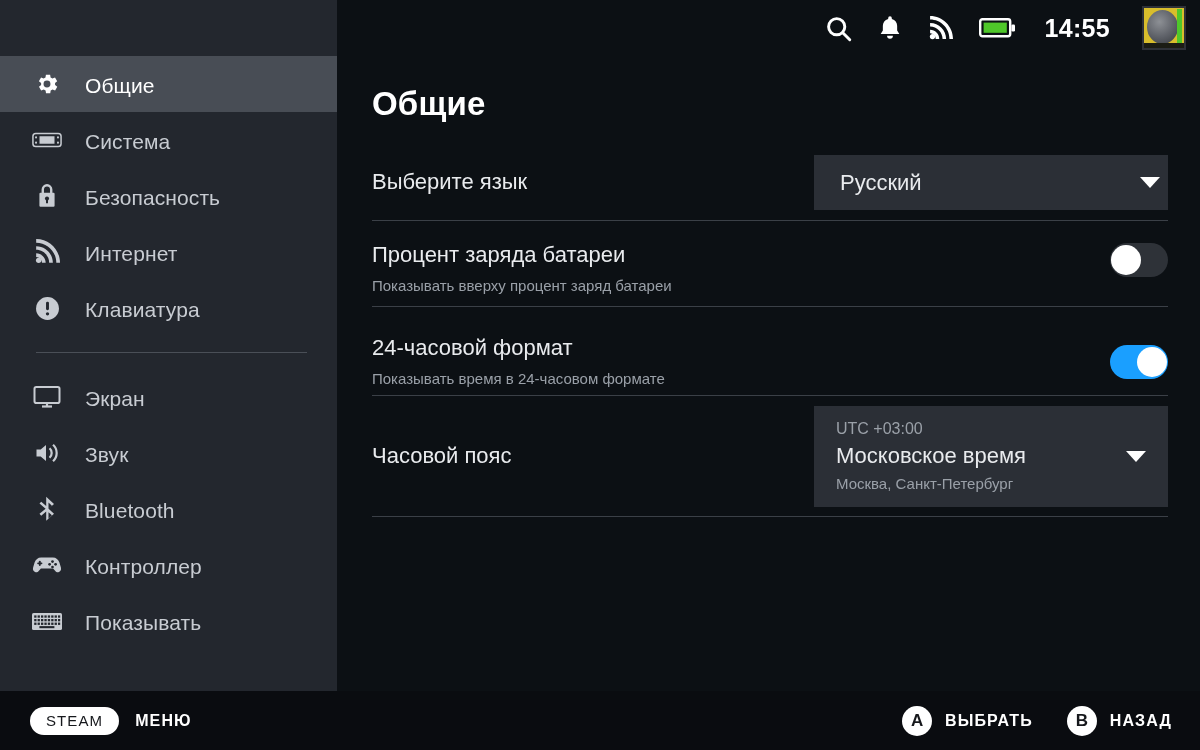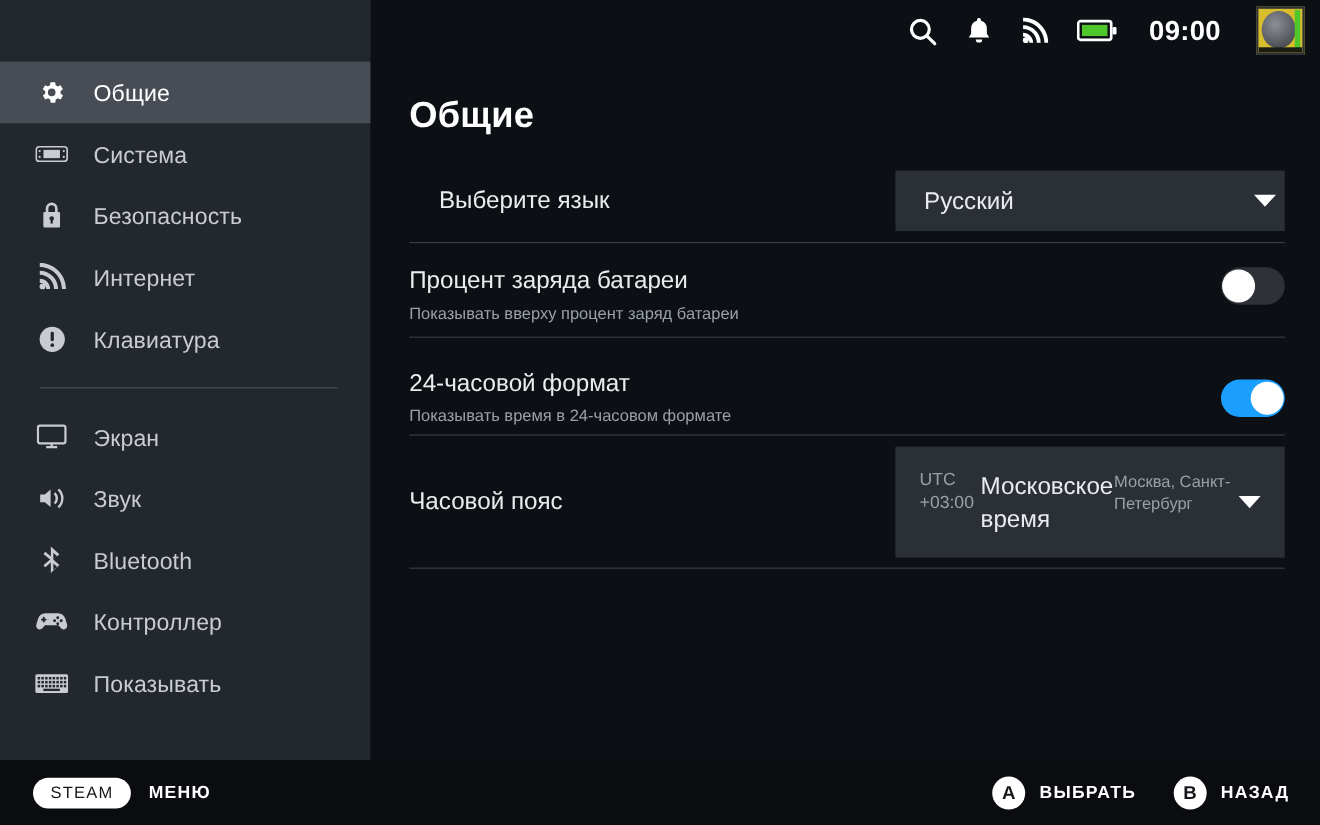--- a/index.html
+++ b/index.html
@@ -125,41 +125,41 @@
   }
   .row-desc {
     color: #9aa0a8;
     font-size: 15px;
     margin-top: 11px;
     line-height: 1.1;
   }
   .divider { height: 1px; background: #3b4047; width: 100%; }
 
   
-  #row-language { height: 75px; margin-left: 27px; }
+  #row-language { height: 75px; }
   #row-battery  { height: 85px; align-items: flex-start; padding-top: 22px; }
   #row-clock24  { height: 88px; align-items: center; padding-top: 22px; }
   #row-timezone { height: 120px; }
 
   
   .dropdown {
     background: #2b2f36;
     display: flex; align-items: center;
     justify-content: space-between;
     padding: 0 8px 0 26px;
     color: #e9ebee;
     flex: 0 0 auto;
   }
   #dd-language { width: 354px; height: 55px; font-size: 22px; }
   #dd-timezone {
     width: 354px; height: 101px;
     align-items: center;
     padding: 0 22px 0 22px;
   }
-  .dd-stack { display: flex; flex-direction: row; justify-content: center; }
+  .dd-stack { display: flex; flex-direction: column; justify-content: center; }
   .dd-utc { color: #9aa0a8; font-size: 16px; line-height: 1.35; }
   .dd-main { color: #e9ebee; font-size: 22px; line-height: 1.35; margin-top: 1px; }
   .dd-sub { color: #9aa0a8; font-size: 15px; line-height: 1.35; margin-top: 3px; }
   .caret {
     width: 0; height: 0;
     border-left: 10px solid transparent;
     border-right: 10px solid transparent;
     border-top: 11px solid #ffffff;
     flex: 0 0 auto;
   }
@@ -398,21 +398,21 @@
           <path d="M2 0v3.4c10.3 0 18.6 8.3 18.6 18.6H24C24 9.9 14.1 0 2 0z"></path>
         </svg>
       </span>
       <span class="sb-ico">
         <svg width="38" height="22" viewBox="0 0 38 22">
           <rect x="1.2" y="2.2" width="30" height="17" rx="2.2" fill="none" stroke="#ffffff" stroke-width="2.4"></rect>
           <rect x="4.6" y="5.6" width="23.2" height="10.2" fill="#4fc72a"></rect>
           <rect x="32.4" y="7.6" width="3.6" height="6.8" rx="1.2" fill="#ffffff"></rect>
         </svg>
       </span>
-      <span id="clock">09:00</span>
+      <span id="clock">14:55</span>
       <span id="avatar">
         <span class="av-disc"></span>
         <span class="av-bar"></span>
         <span class="av-dark"></span>
       </span>
     </div>
 
     <h1 id="page-title">Общие</h1>
 
     <div id="settings">

